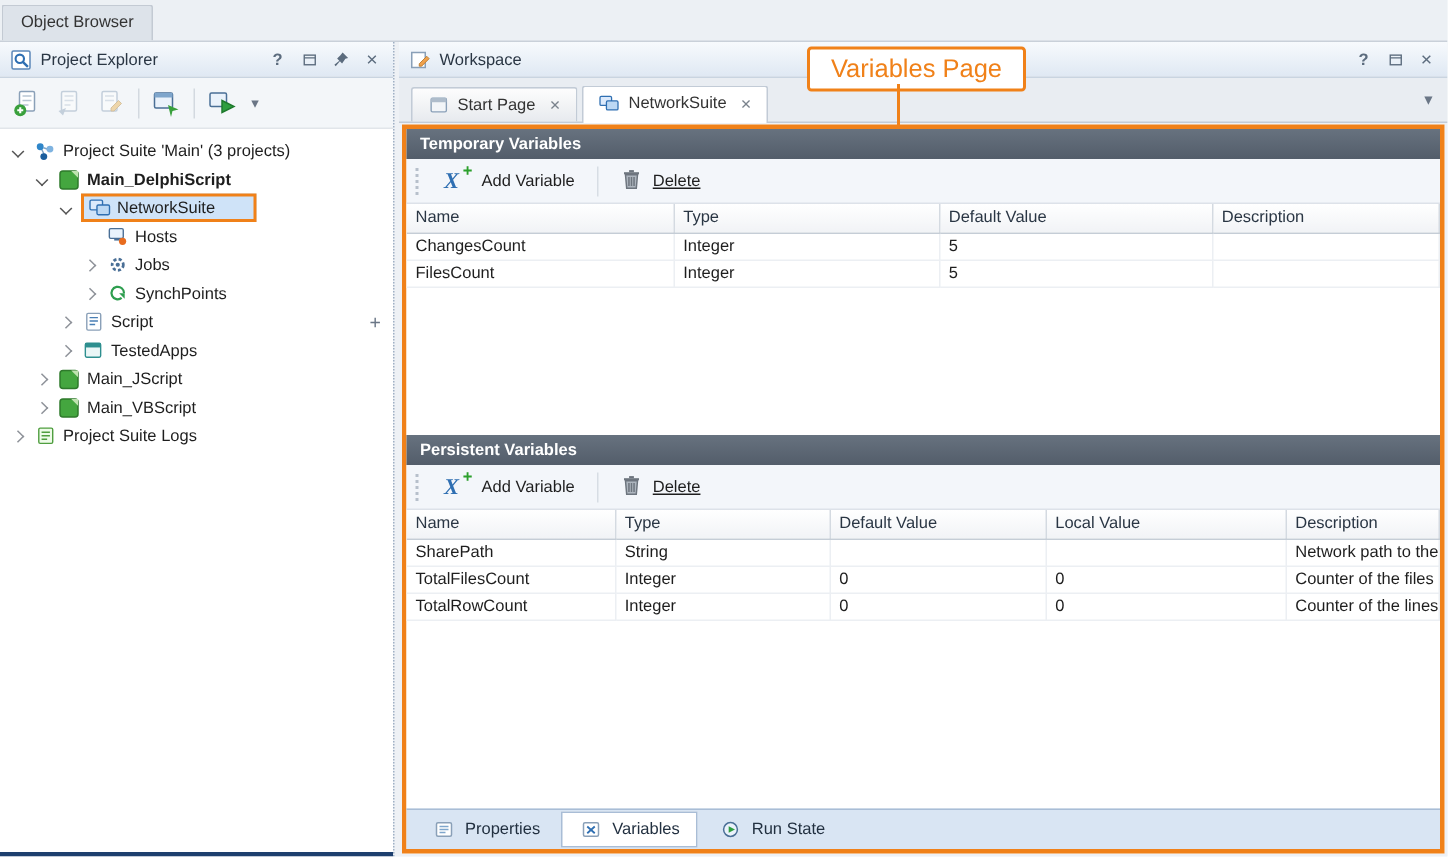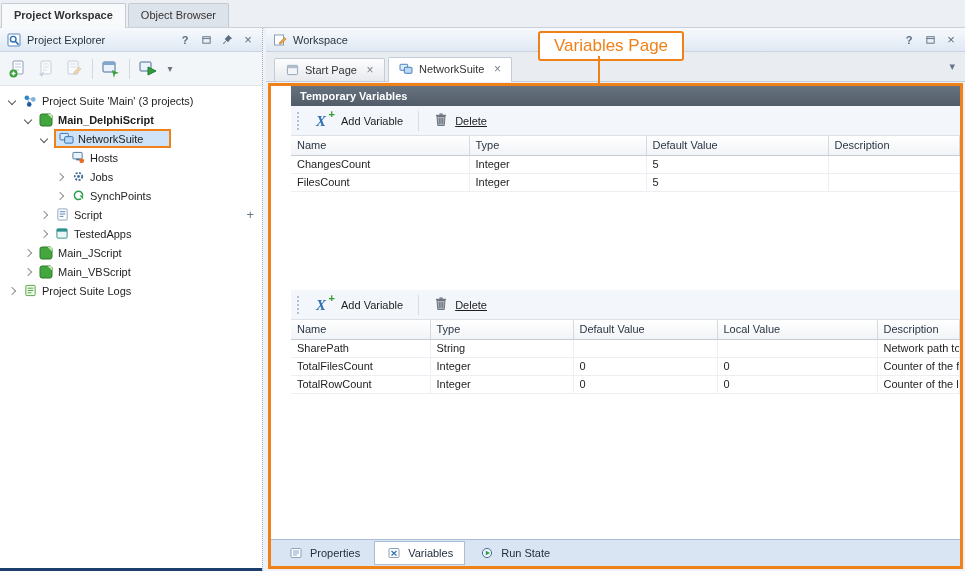--- a/index.html
+++ b/index.html
@@ -57,21 +57,21 @@
   .dtab { display:flex; align-items:center; gap:5px; padding:4px 9px; border:1px solid #c2cbd6; border-bottom:none; background:linear-gradient(#fdfdfd,#e7eaee); margin-right:3px; border-radius:2px 2px 0 0; color:#333; cursor:default; }
   .dtab.active { background:#fff; margin-bottom:-1px; padding-bottom:6px; }
   .dclose { color:#7a828c; font-size:10px; margin-left:3px; width:10px; text-align:center; }
   .dclose::before { content:"\00d7"; font-size:12px; }
   .tabbar-spacer { flex:1; }
   .tab-caret { margin:0 10px 8px 0; color:#6a7686; }
   .tab-caret::before { content:"\25be"; font-size:11px; }
 
   
   .var-editor { flex:1; min-height:0; margin:1px 2px 2px 2px; border:3px solid #f08119; background:#fff; display:flex; flex-direction:column; }
-  .section { display:flex; flex-direction:column; min-height:0;margin-left:20px; }
+  .section { display:flex; flex-direction:column; min-height:0; }
   .section.temp { height:204px; flex:none; }
   .section.pers { flex:1; }
   .sec-header { height:20px; flex:none; background:linear-gradient(#67727f,#535d6a); color:#fff; font-weight:bold; display:flex; align-items:center; padding:0 9px; }
   .sec-toolbar { height:30px; flex:none; background:#f3f6fa; border-bottom:1px solid #dde2e9; display:flex; align-items:center; padding:0 4px; gap:4px; }
   .grip { width:4px; height:18px; border-left:2px dotted #b7c0cb; margin:0 4px 0 2px; }
   .tb-btn { display:flex; align-items:center; gap:7px; background:transparent; border:0; font:inherit; color:#1e1e1e; padding:2px 7px; cursor:default; }
   .tb-btn .u { text-decoration:underline; }
   .xvar { position:relative; width:18px; height:16px; font-family:"Liberation Serif", serif; font-style:italic; font-weight:bold; color:#2f6fb2; font-size:15px; line-height:16px; text-align:left; }
   .xvar::after { content:"+"; position:absolute; right:-1px; top:-5px; color:#2ca02c; font:bold 11px "Liberation Sans", sans-serif; }
   .tb-sep { width:1px; height:20px; background:#d7dde4; margin:0 4px; }
@@ -91,21 +91,20 @@
   .callout-line { position:absolute; left:598px; top:56px; width:2px; height:28px; background:#f08119; z-index:20; }
 
   .icon12 svg, .hbtn svg { display:block; }
 </style>
 </head>
 <body>
 
 <div class="app">
 
   <div class="top-strip">
-    <div class="wtab active">Project Workspace</div>
     <div class="wtab">Object Browser</div>
   </div>
 
   <div class="main">
 
     <div class="left">
       <div class="panel-header">
         <span class="ticon">
           <svg width="14" height="14" viewBox="0 0 14 14">
               <rect x="1" y="1" width="12" height="12" rx="1" fill="#fff" stroke="#5b87b8"></rect>
@@ -401,20 +400,21 @@
                   <td>Integer</td>
                   <td>5</td>
                   <td></td>
                 </tr>
               </tbody>
             </table>
           </div>
         </div>
 
         <div class="section pers">
+          <div class="sec-header">Persistent Variables</div>
           <div class="sec-toolbar">
             <span class="grip"></span>
             <button class="tb-btn">
               <span class="xvar">X</span>
               <span>Add Variable</span>
             </button>
             <span class="tb-sep"></span>
             <button class="tb-btn">
               <span><svg width="14" height="15" viewBox="0 0 14 15">
                     <path d="M3 4.5h8l-.8 9H3.8z" fill="#aeb6bf" stroke="#6d757e"></path>

